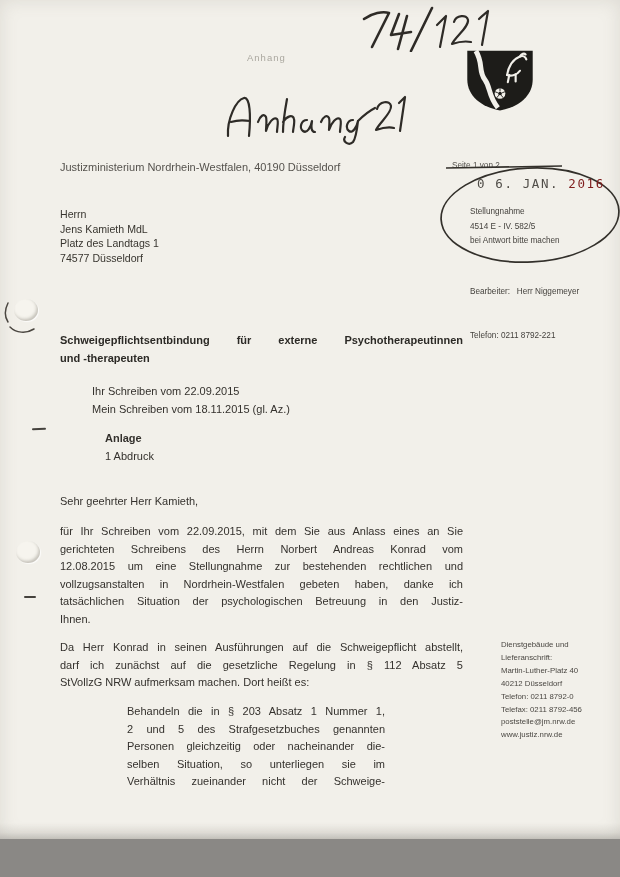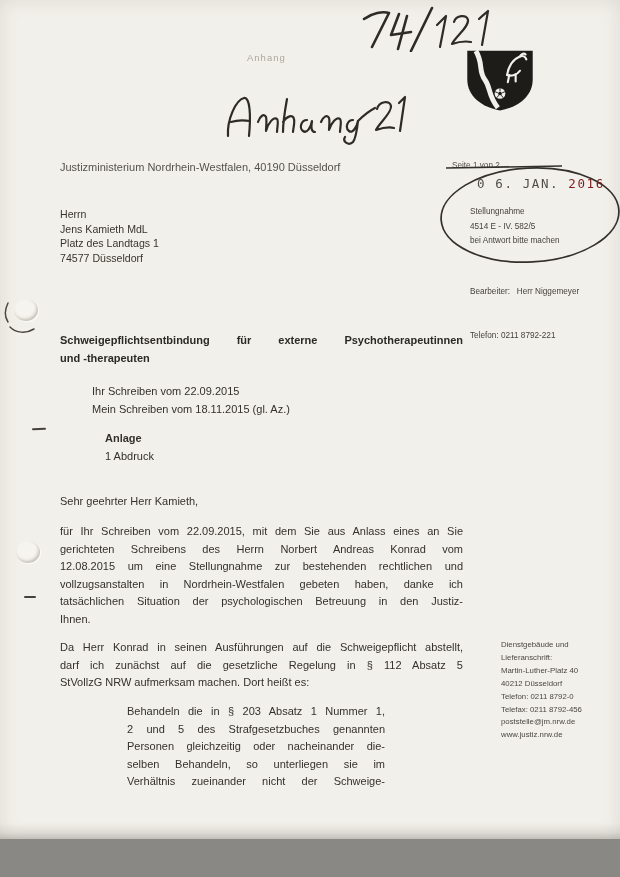--- a/index.html
+++ b/index.html
@@ -178,21 +178,21 @@
   <div class="abs para p2">
     <div class="jline">Da Herr Konrad in seinen Ausführungen auf die Schweigepflicht abstellt,</div>
     <div class="jline">darf ich zunächst auf die gesetzliche Regelung in § 112 Absatz 5</div>
     <div class="lline">StVollzG NRW aufmerksam machen. Dort heißt es:</div>
   </div>
 
   <div class="abs para quote">
     <div class="jline">Behandeln die in § 203 Absatz 1 Nummer 1,</div>
     <div class="jline">2 und 5 des Strafgesetzbuches genannten</div>
     <div class="jline">Personen gleichzeitig oder nacheinander die-</div>
-    <div class="jline">selben Behandeln, so unterliegen sie im</div>
+    <div class="jline">selben Situation, so unterliegen sie im</div>
     <div class="jline">Verhältnis zueinander nicht der Schweige-</div>
   </div>
 
   <div class="abs office">
     <div>Dienstgebäude und</div>
     <div>Lieferanschrift:</div>
     <div>Martin-Luther-Platz 40</div>
     <div>40212 Düsseldorf</div>
     <div>Telefon: 0211 8792-0</div>
     <div>Telefax: 0211 8792-456</div>

